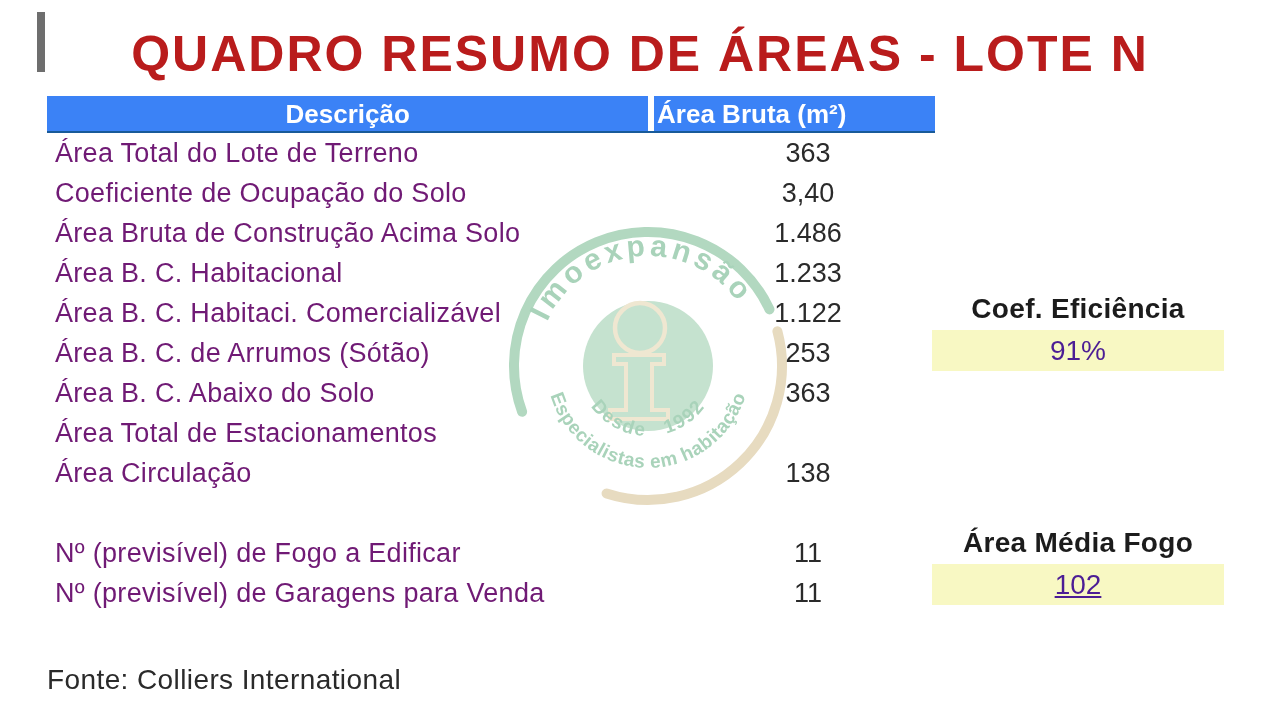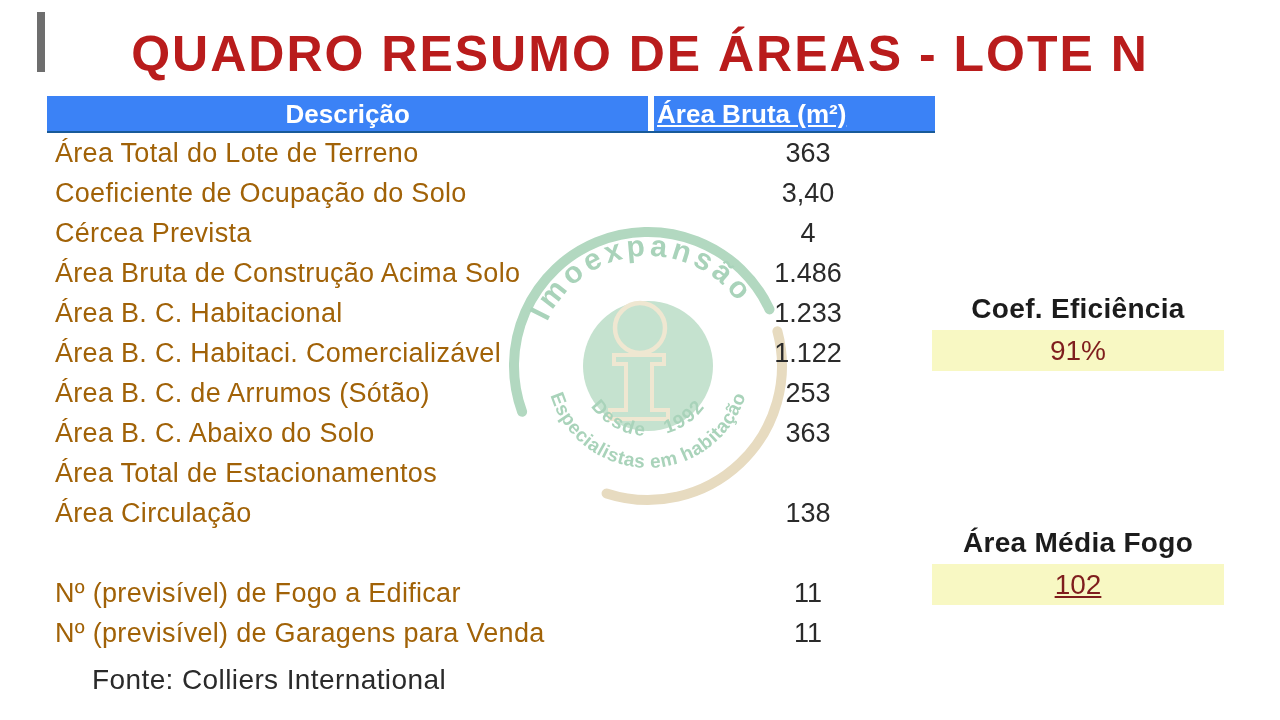--- a/index.html
+++ b/index.html
@@ -39,26 +39,26 @@
   .th {
     background: #3b82f6;
     color: #ffffff;
     font-weight: bold;
     font-size: 26px;
     line-height: 37px;
     box-shadow: inset 0 -2px 0 #185a99;
   }
   .th-desc { width: 634px; text-align: center; }
   .th-gap  { width: 6px; background: #ffffff; }
-  .th-val  { width: 296px; padding-left: 3px; box-sizing: border-box; text-decoration: underline; }
+  .th-val  { width: 296px; padding-left: 3px; box-sizing: border-box; }
 
   .row { display: flex; height: 40px; align-items: center; }
   .cell-desc {
     width: 634px; padding-left: 8px; box-sizing: border-box;
-    font-size: 27px; color: #a16207; letter-spacing: .3px;
+    font-size: 27px; color: #701a75; letter-spacing: .3px;
     white-space: nowrap;
   }
   .cell-val {
     width: 254px; text-align: center;
     font-size: 27px; color: #2a2a2a;
   }
 
   
   .side-heading {
     position: absolute; left: 932px; width: 292px;
@@ -66,33 +66,32 @@
     font-size: 28px; font-weight: bold; color: #1c1c1c;
     letter-spacing: .3px;
     z-index: 2;
   }
   .side-heading.coef { top: 293px; }
   .side-heading.fogo { top: 527px; }
   .side-box {
     position: absolute; left: 932px; width: 292px; height: 41px;
     background: #f8f8c3;
     text-align: center;
-    font-size: 28px; color: #7f1d1d;
+    font-size: 28px; color: #4c1d95;
     line-height: 41px;
     z-index: 2;
   }
   .side-box.coef { top: 330px; }
   .side-box.fogo { top: 564px; text-decoration: underline; }
 
   
   .source {
     position: absolute; left: 47px; top: 664px;
     font-size: 28px; color: #2a2a2a; letter-spacing: .4px;
     z-index: 2;
-    margin-left: 45px;
   }
 
   
   .watermark {
     position: absolute; left: 488px; top: 206px;
     width: 320px; height: 320px;
     z-index: 1;
   }
   .wm-arc-text  { font-family: "Liberation Sans", sans-serif; font-weight: bold; fill: #a9d3ba; }
   .wm-brand     { font-size: 30px; letter-spacing: 4px; }
@@ -148,24 +147,20 @@
 
     <div class="row">
       <div class="cell-desc">Área Total do Lote de Terreno</div>
       <div class="cell-val">363</div>
     </div>
     <div class="row">
       <div class="cell-desc">Coeficiente de Ocupação do Solo</div>
       <div class="cell-val">3,40</div>
     </div>
     <div class="row">
-      <div class="cell-desc">Cércea Prevista</div>
-      <div class="cell-val">4</div>
-    </div>
-    <div class="row">
       <div class="cell-desc">Área Bruta de Construção Acima Solo</div>
       <div class="cell-val">1.486</div>
     </div>
     <div class="row">
       <div class="cell-desc">Área B. C. Habitacional</div>
       <div class="cell-val">1.233</div>
     </div>
     <div class="row">
       <div class="cell-desc">Área B. C. Habitaci. Comercializável</div>
       <div class="cell-val">1.122</div>

